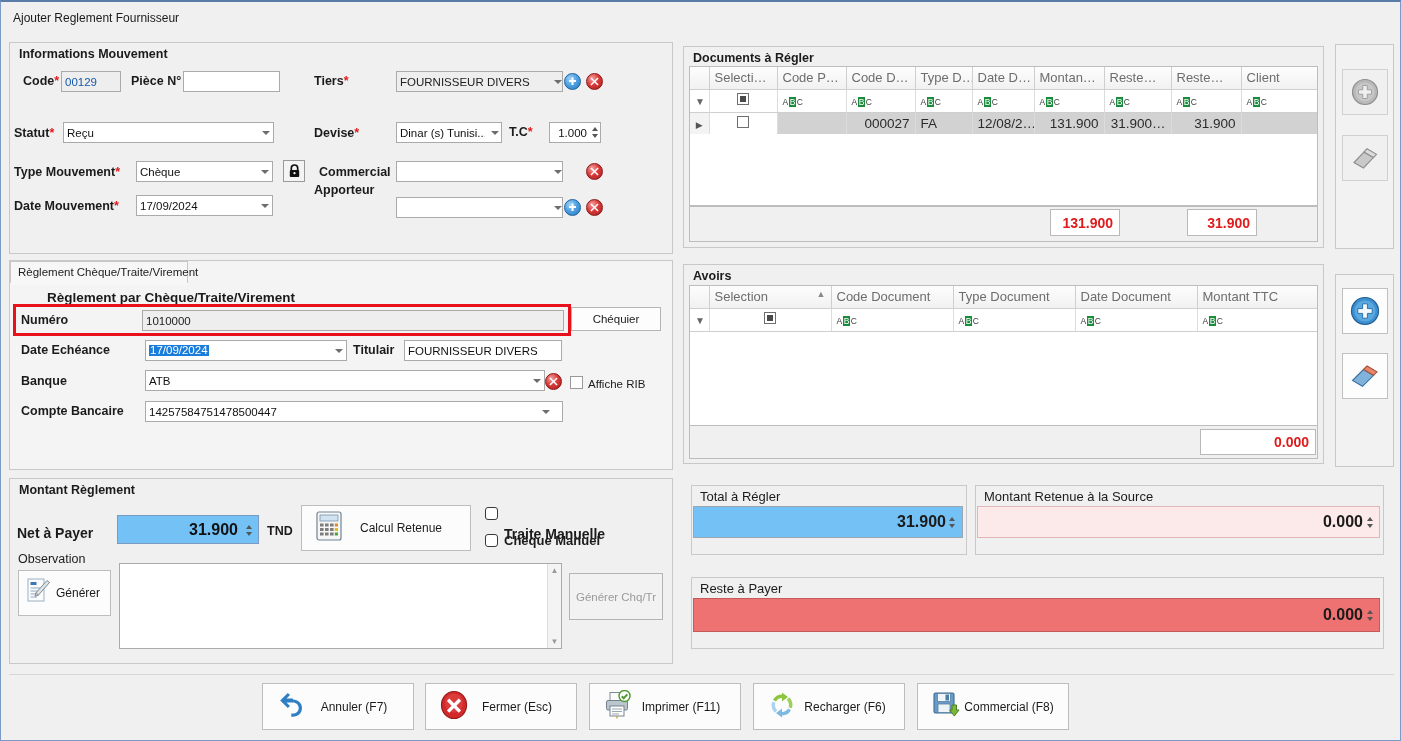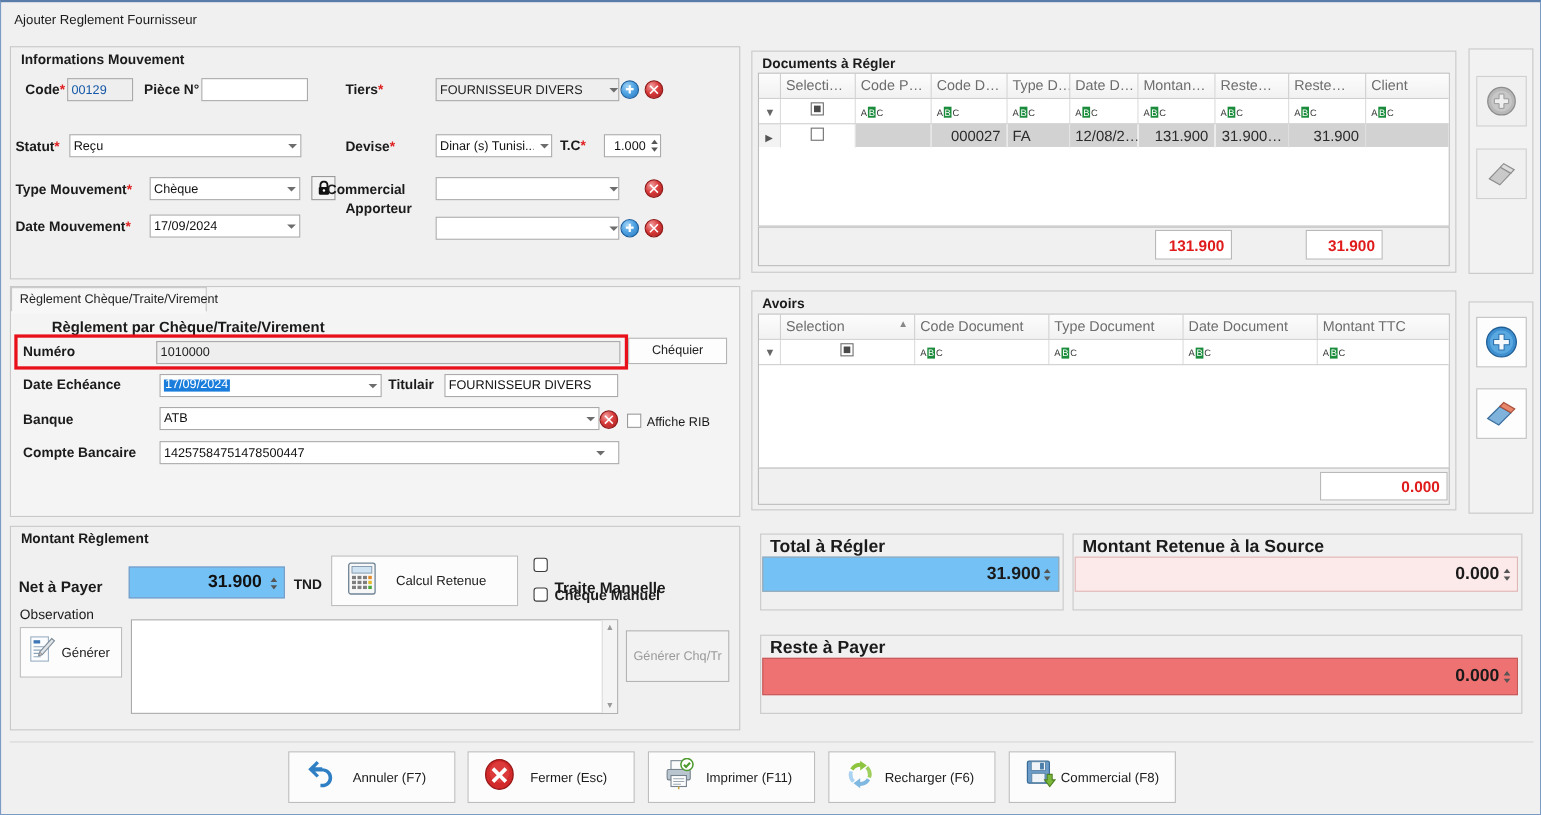--- a/index.html
+++ b/index.html
@@ -261,21 +261,21 @@
   }
 
   
   .panel {
     position: absolute;
     border: 1px solid #c9c9c9;
     background: #f0f0f0;
   }
   .panel .p-title {
     position: absolute; left: 8px; top: 3px;
-    font-size: 16px; font-weight: bold; color: #1b1b1b;
+    font-size: 13px; font-weight: normal; color: #1b1b1b;
   }
   .valbox {
     position: absolute;
     border: 1px solid #9aa7b1;
     font-size: 16px; font-weight: bold;
     color: #1a1a1a;
     display: flex; align-items: center; justify-content: flex-end;
     padding-right: 16px;
   }
 
@@ -364,21 +364,21 @@
   <input class="inp combo" style="left: 135px; top: 159px; width: 137px; height: 21px;" readonly="" value="Chèque">
   <span class="caret" style="left:260px; top:168px;"></span>
   <div class="lockbtn" style="left:282px; top:158px;">
     <svg width="13" height="14" viewBox="0 0 13 14">
       <path d="M3.3 6V4.2a3.2 3.2 0 016.4 0V6" fill="none" stroke="#111" stroke-width="1.7"></path>
       <rect x="1.8" y="6" width="9.4" height="7" rx="1" fill="#111"></rect>
       <circle cx="6.5" cy="9.2" r="1.1" fill="#fff"></circle>
     </svg>
   </div>
 
-  <div class="lbl" style="left:296px; top:163px;">Commercial</div>
+  <div class="lbl" style="left:318px; top:163px;">Commercial</div>
   <input class="inp combo" style="left: 395px; top: 159px; width: 167px; height: 21px;" value="">
   <span class="caret" style="left:553px; top:168px;"></span>
   <div class="rbtn del" style="left:585px; top:161px;">
     <svg width="11" height="11" viewBox="0 0 11 11">
         <path d="M2.4 1.4L5.5 4.5 8.6 1.4 9.6 2.4 6.5 5.5 9.6 8.6 8.6 9.6 5.5 6.5 2.4 9.6 1.4 8.6 4.5 5.5 1.4 2.4z" fill="#fff"></path>
       </svg>
   </div>
 
   <div class="lbl" style="left:13px; top:197px;">
     <span>Date Mouvement</span><span class="req">*</span>

